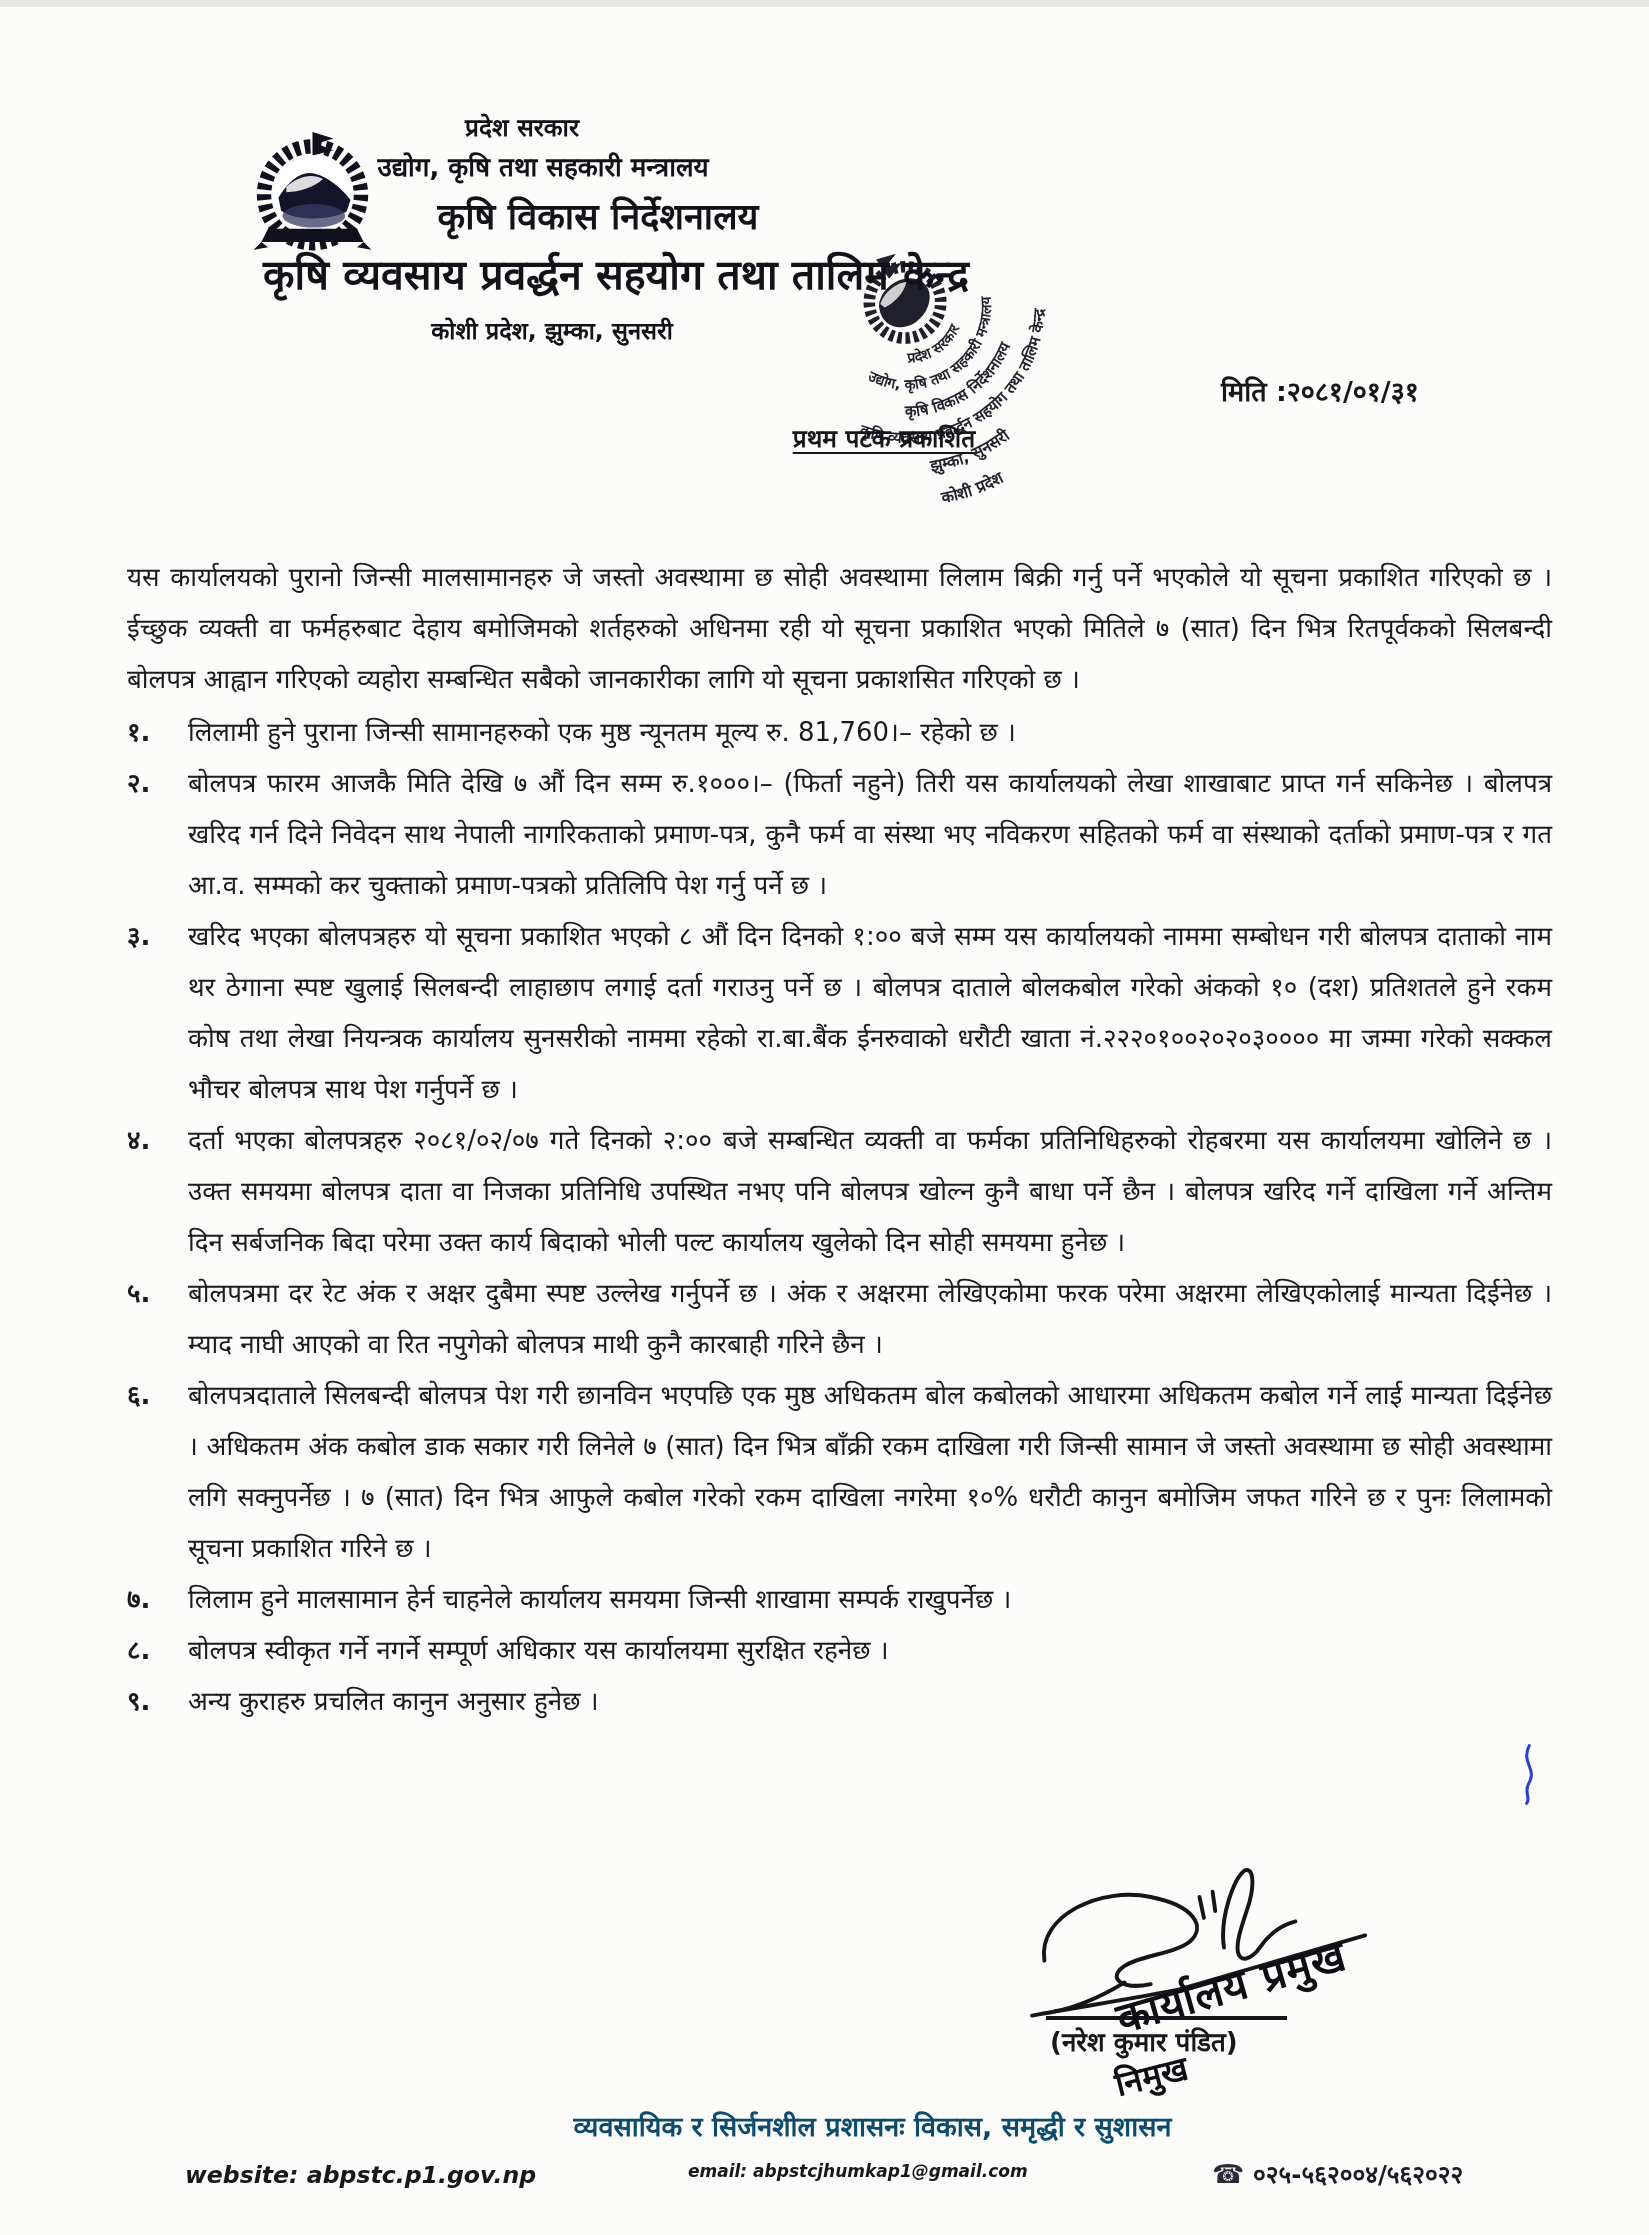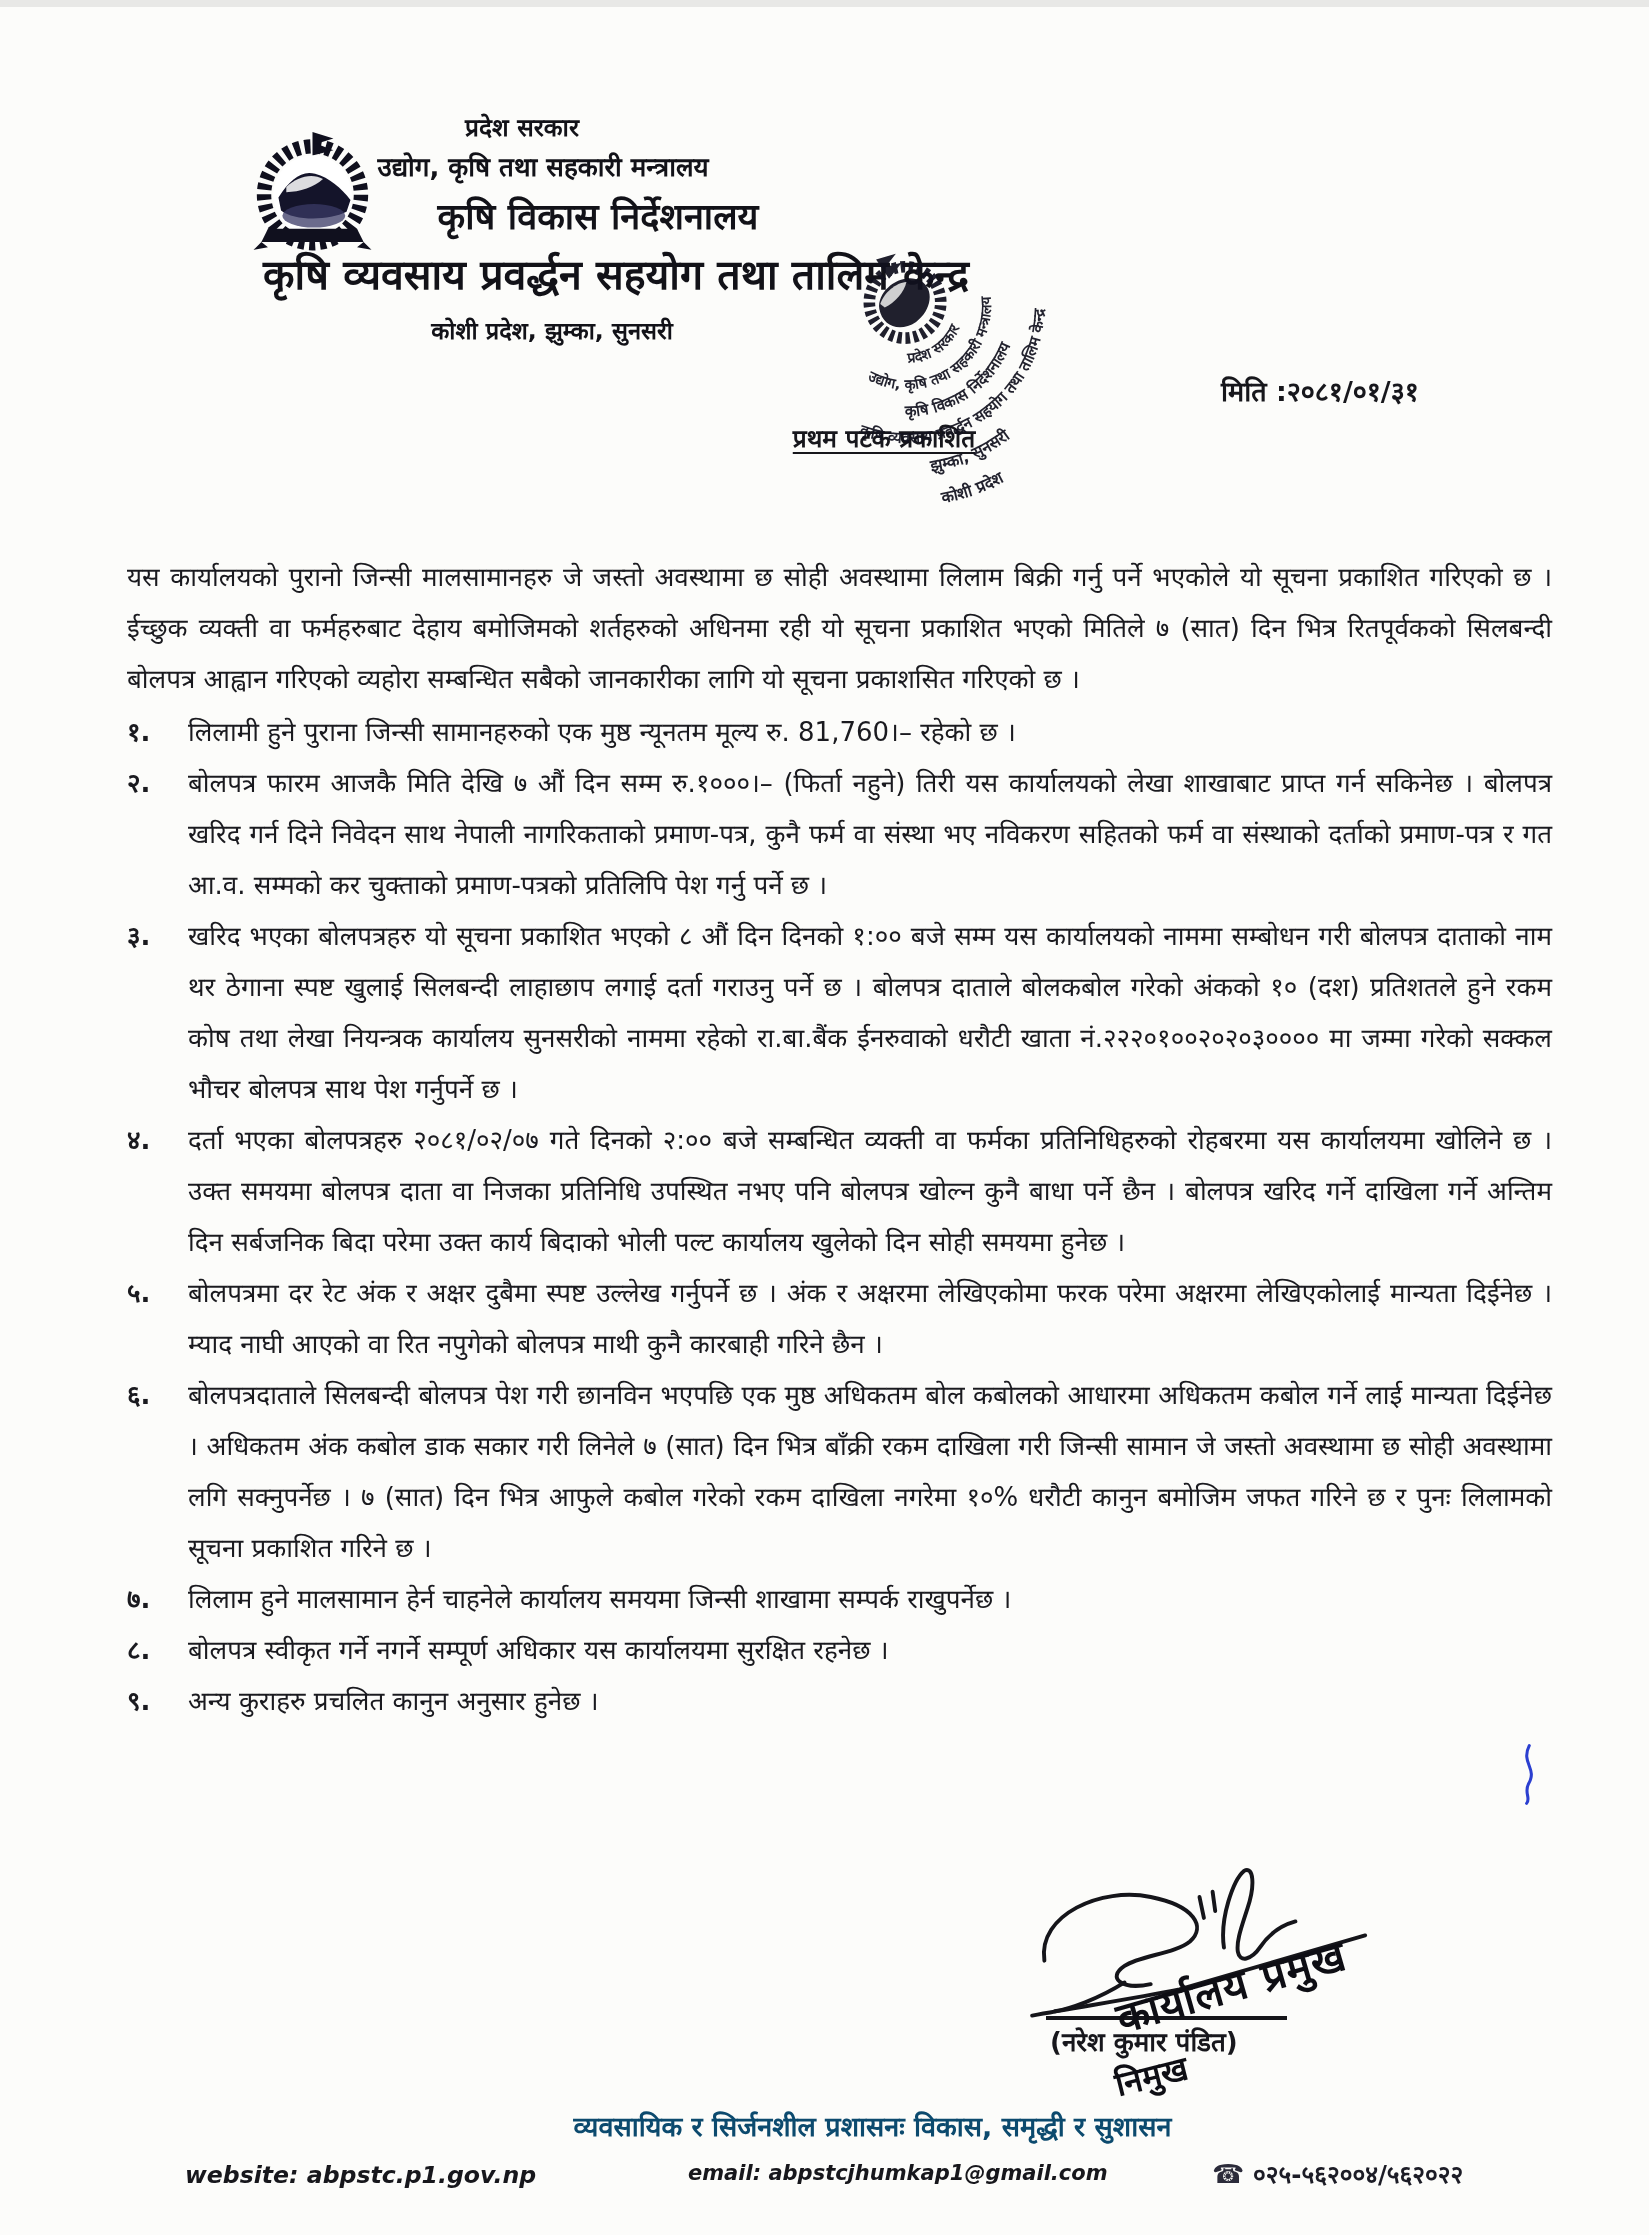--- a/index.html
+++ b/index.html
@@ -32,21 +32,21 @@
   .sig-svg{position:absolute;left:1018px;top:1836px;width:377px;height:190px;}
   .sig-rule{position:absolute;left:1046px;top:2009px;width:241px;height:3.5px;background:#15151a;}
   .sig-name{position:absolute;left:1050px;top:2016px;font-size:26px;font-weight:700;white-space:nowrap;}
   .sig-stamp-main{position:absolute;left:1125px;top:1981px;font-size:42px;font-weight:800;
        transform:rotate(-16deg);transform-origin:left bottom;white-space:nowrap;color:#0e0e14;letter-spacing:0.9px;}
   .sig-stamp-small{position:absolute;left:1121px;top:2054px;font-size:33px;font-weight:800;
        transform:rotate(-14deg);transform-origin:left bottom;white-space:nowrap;color:#0e0e14;}
   .motto{position:absolute;left:0;top:2100px;width:1649px;text-align:center;
        font-size:27px;font-weight:700;color:#0c4a6e;padding-left:48px;}
   .foot-web{position:absolute;left:185px;top:2154px;font-size:23.6px;font-style:italic;font-weight:600;}
-  .foot-mail{position:absolute;left:688px;top:2154px;font-size:21px;font-style:italic;font-weight:600;}
+  .foot-mail{position:absolute;left:688px;top:2154px;font-size:17px;font-style:italic;font-weight:600;}
   .foot-phone{position:absolute;left:1212px;top:2150px;font-size:24.5px;font-weight:600;
        display:flex;align-items:center;gap:8.7px;color:#1c1c26;}
   .phone-icon{font-size:26px;line-height:1;color:#2b2b3a;}
   .blue-mark{position:absolute;left:1517px;top:1735px;width:28px;height:65px;}
   .stamp-text{font-weight:700;fill:#12121f;}
 </style>
 </head>
 <body>
 
 <div id="page">

